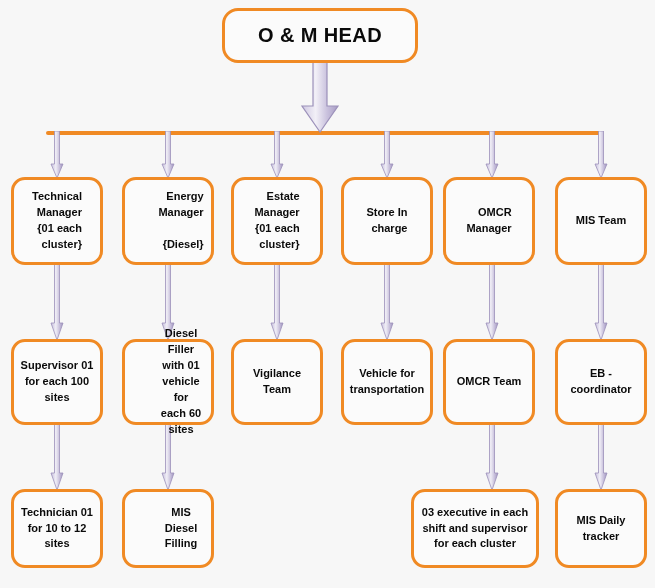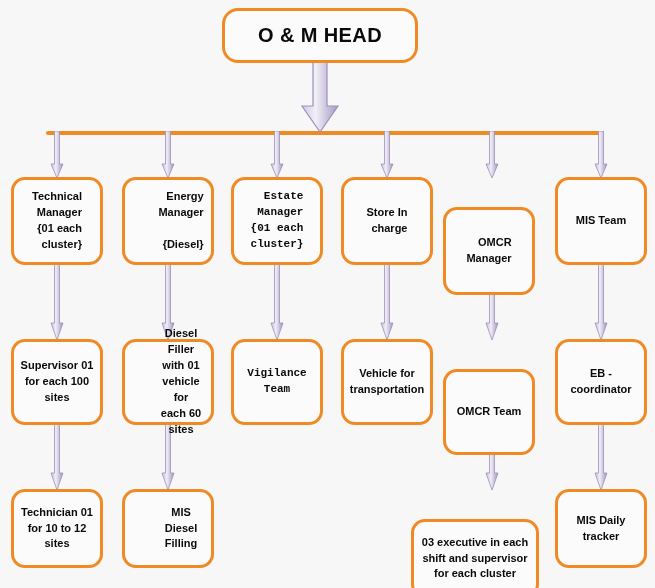--- a/index.html
+++ b/index.html
@@ -76,23 +76,23 @@
   .node.lvl3 {
     top: 489px;
     width: 92px;
     height: 79px;
     font-size: 11px;
   }
 
   
   .col1 { left: 11px;  }
   .col2 { left: 122px; padding-left: 26px; }
-  .col3 { left: 231px; font-family: Liberation Mono, monospace; }
+  .col3 { left: 231px; }
   .col4 { left: 341px; }
-  .col5 { left: 443px; width: 98px; margin-top: 30px; }
+  .col5 { left: 443px; width: 98px; }
   .col6 { left: 555px; width: 92px; }
 
   .node.lvl3.col5 { left: 411px; width: 128px; }
 
   
   .hbar {
     position: absolute;
     left: 46px;
     top: 131px;
     width: 556px;

